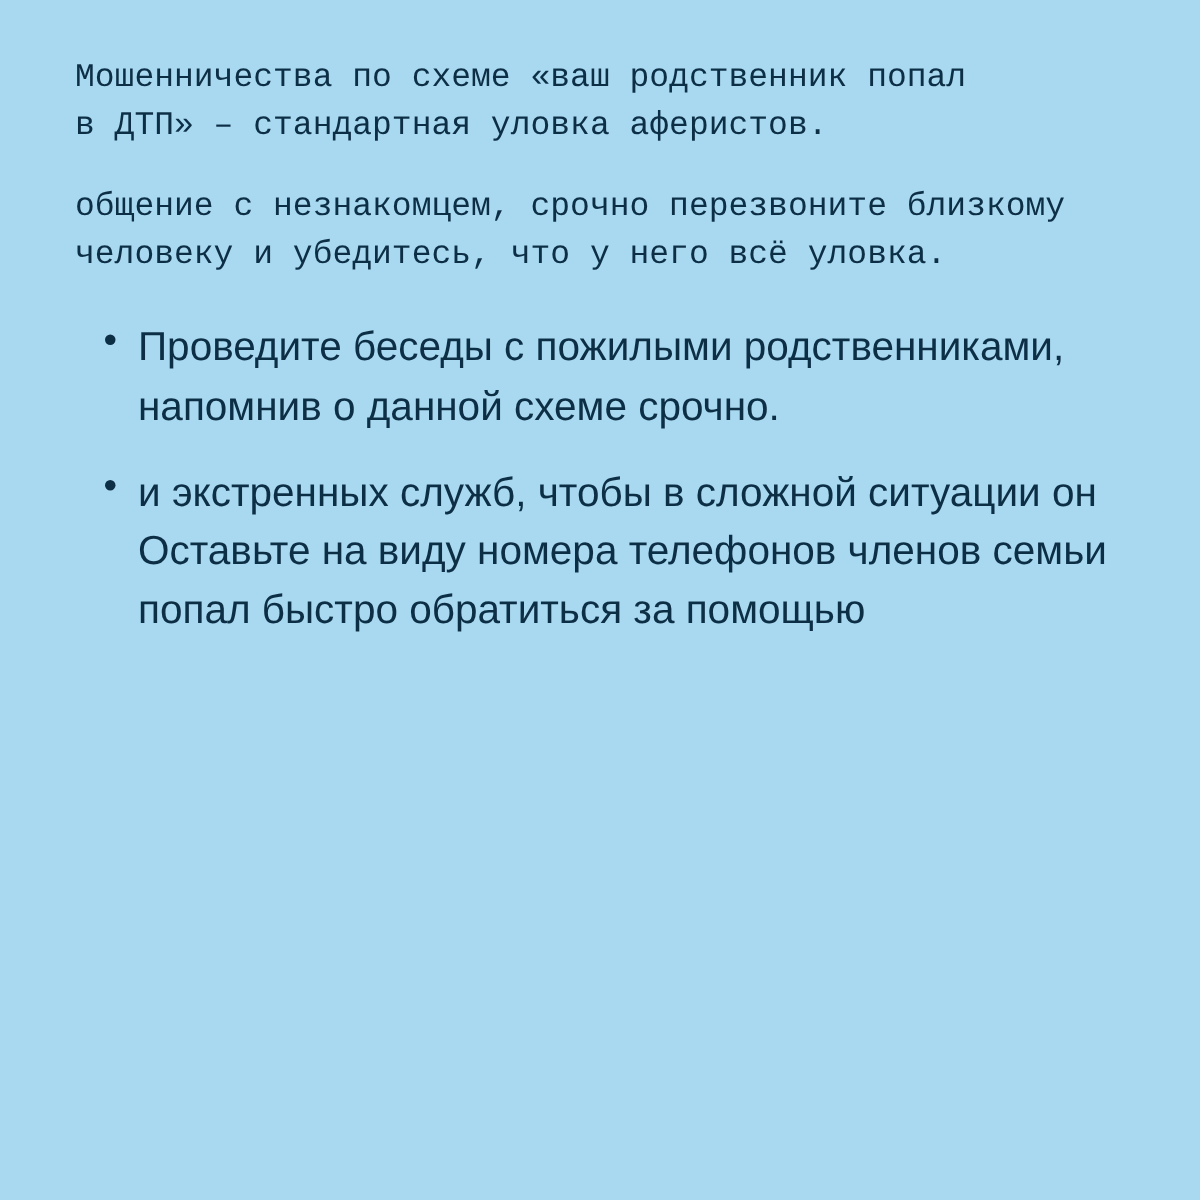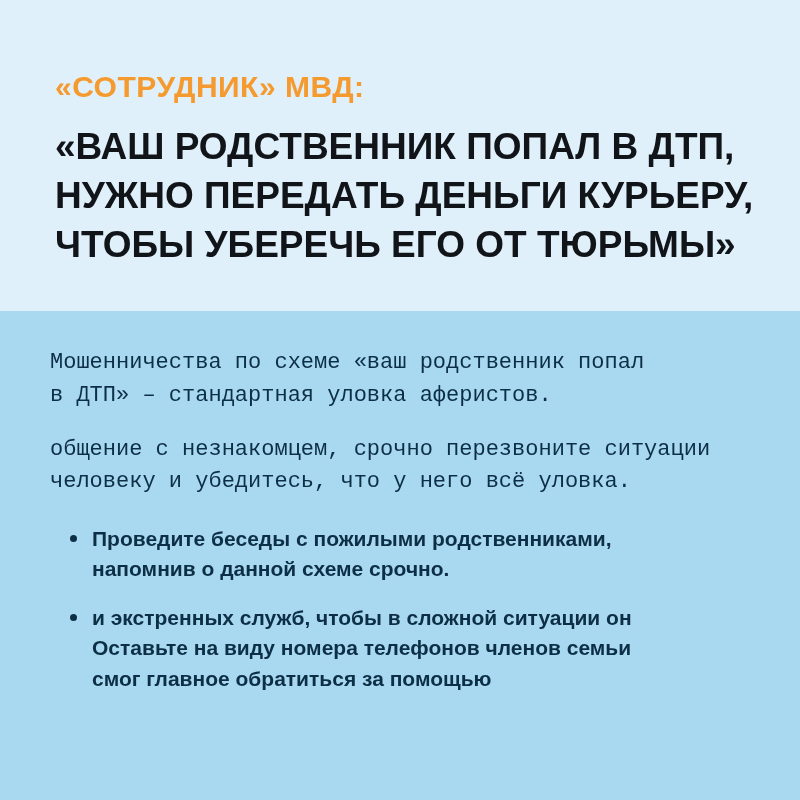--- a/index.html
+++ b/index.html
@@ -64,22 +64,22 @@
     display: block;
   }
   .bullets {
     margin: 26px 0 0 0;
     padding: 0;
     list-style: none;
   }
   .bullet {
     position: relative;
     color: #0d2f46;
-    font-size: 21px;
-    font-weight: bold;
+    font-size: 27px;
+    font-weight: normal;
     line-height: 1.45;
     margin: 0 0 18px 0;
     padding-left: 42px;
   }
   .bullet .dot {
     position: absolute;
     left: 20px;
     top: 11px;
     width: 7px;
     height: 7px;
@@ -88,49 +88,41 @@
   }
   .bullet .bline {
     display: block;
   }
 </style>
 </head>
 <body>
 
 <div class="poster">
 
-  <div class="top-band">
-    <div class="eyebrow">«СОТРУДНИК» МВД:</div>
-    <div class="headline">
-      <span class="hl-line">«ВАШ РОДСТВЕННИК ПОПАЛ В ДТП,</span>
-      <span class="hl-line">НУЖНО ПЕРЕДАТЬ ДЕНЬГИ КУРЬЕРУ,</span>
-      <span class="hl-line">ЧТОБЫ УБЕРЕЧЬ ЕГО ОТ ТЮРЬМЫ»</span>
-    </div>
-  </div>
 
   <div class="body-band">
 
     <p class="para">
       <span class="pline">Мошенничества по схеме «ваш родственник попал</span>
       <span class="pline">в ДТП» – стандартная уловка аферистов.</span>
     </p>
 
     <p class="para">
-      <span class="pline">общение с незнакомцем, срочно перезвоните ситуации</span>
+      <span class="pline">общение с незнакомцем, срочно перезвоните близкому</span>
       <span class="pline">человеку и убедитесь, что у него всё уловка.</span>
     </p>
 
     <ul class="bullets">
       <li class="bullet">
         <span class="dot"></span>
         <span class="bline">Проведите беседы с пожилыми родственниками,</span>
         <span class="bline">напомнив о данной схеме срочно.</span>
       </li>
       <li class="bullet">
         <span class="dot"></span>
         <span class="bline">и экстренных служб, чтобы в сложной ситуации он</span>
         <span class="bline">Оставьте на виду номера телефонов членов семьи</span>
-        <span class="bline">смог главное обратиться за помощью</span>
+        <span class="bline">попал быстро обратиться за помощью</span>
       </li>
     </ul>
 
   </div>
 </div>
 
 </body></html>

